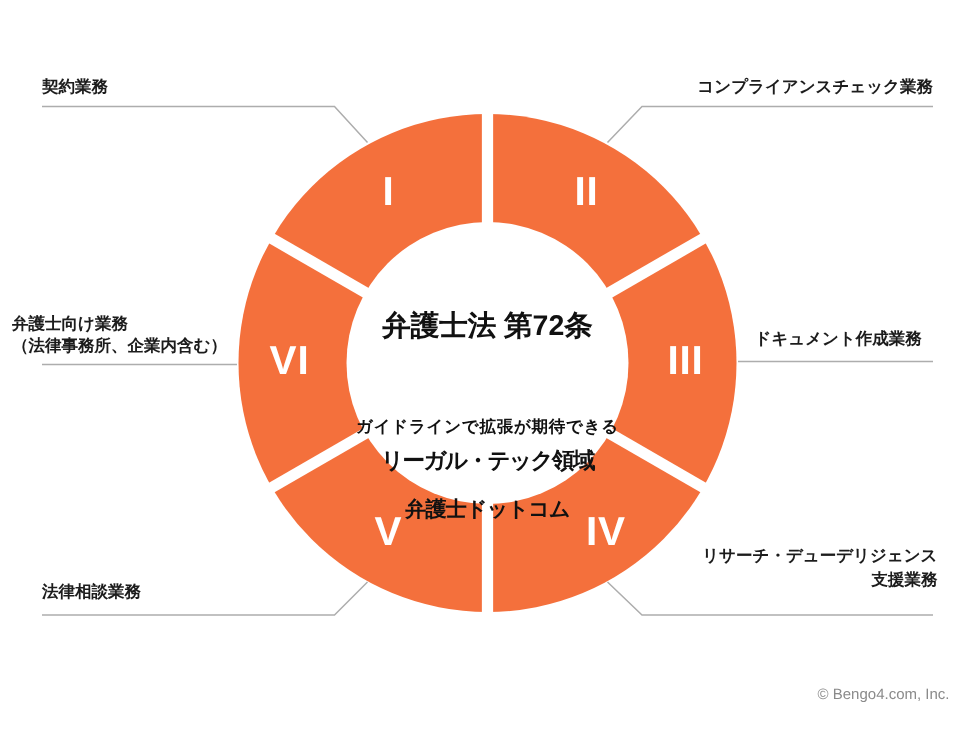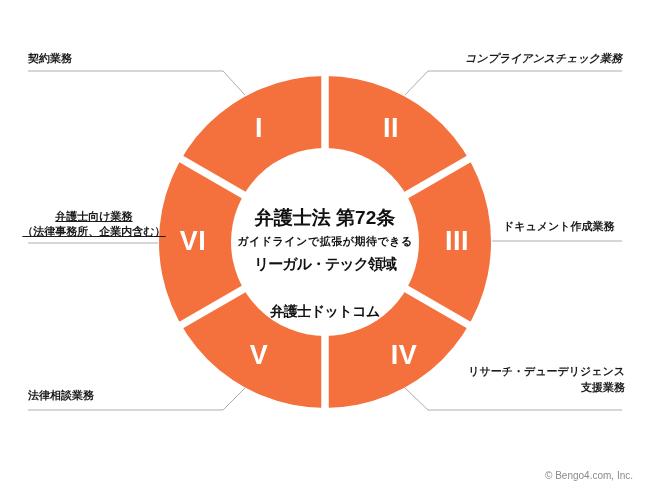--- a/index.html
+++ b/index.html
@@ -39,48 +39,47 @@
   
   .label {
     position: absolute;
     font-weight: bold;
     font-size: 11px;
     line-height: 16px;
     color: var(--text-color);
     white-space: nowrap;
   }
   .label.tl { left: 28px;  top: 50px; }
-  .label.tr { right: 28px; top: 50px;  text-align: right; font-style: italic; }
+  .label.tr { right: 28px; top: 50px;  text-align: right; }
   .label.r  { left: 503px; top: 218px; }
   .label.br { left: 420px; top: 363px; width: 205px; text-align: right; }
   .label.bl { left: 28px;  top: 387px; }
-  .label.l  { left: 8px;   top: 209px; width: 172px; text-align: center; line-height: 15px; text-decoration: underline; }
+  .label.l  { left: 8px;   top: 209px; width: 172px; text-align: left; line-height: 15px; }
 
   
   .center-block {
     position: absolute;
     left: 175px;
     top: 191px;
     width: 300px;
     text-align: center;
     color: #111111;
     font-weight: bold;
   }
   .ct-law      { font-size: 19px; line-height: 24px; margin-top: 15px; }
-  .ct-subtitle { font-size: 11px; line-height: 22px; letter-spacing: 0.5px; }
+  .ct-subtitle { font-size: 11px; line-height: 22px; letter-spacing: 0.5px; margin-top: 44px; }
   .ct-main     { font-size: 15px; line-height: 24px; letter-spacing: -1px; }
-  .ct-company  { font-size: 14px; line-height: 22px; margin-top: 24px; letter-spacing: -0.5px; }
+  .ct-company  { font-size: 14px; line-height: 22px; margin-top: 8px; letter-spacing: -0.5px; }
 
   .copyright {
     position: absolute;
     right: 17px;
     top: 458px;
     font-size: 10px;
     color: #8a8a8a;
-    margin-top: 12px;
   }
 </style>
 </head>
 <body>
 
 <div class="canvas">
 
   <svg width="650" height="488" viewBox="0 0 650 488">
 
     <g>

